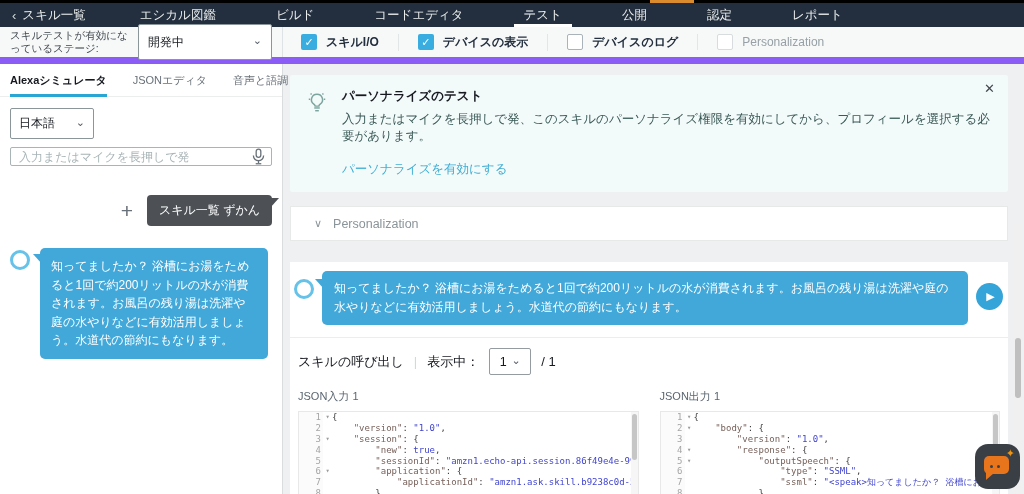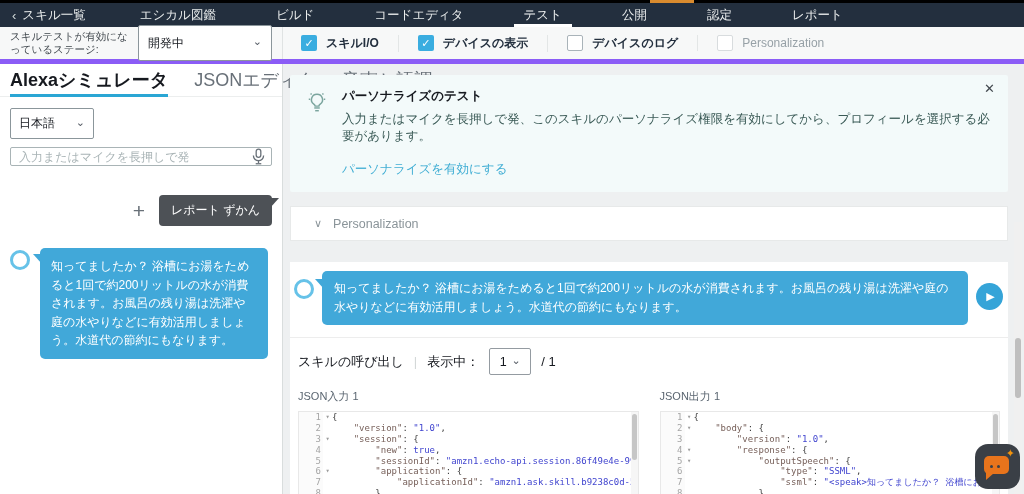--- a/index.html
+++ b/index.html
@@ -11,42 +11,42 @@
   .top-strip { height:3px; background:#000; position:relative; }
   .top-strip .orange { position:absolute; left:650px; top:0; width:44px; height:3px; background:#d98b2e; }
   .navbar { height:24px; background:#232f3e; display:flex; align-items:center; padding:0 12px; color:#eaeded; font-size:12.5px; }
   .navbar .back { display:flex; align-items:center; gap:6px; cursor:pointer; color:#eaeded; }
   .navbar .back .chev { font-size:13px; color:#cfd6d6; }
   .navbar .skillname { margin-left:54px; }
   .navtabs { display:flex; margin-left:56px; height:24px; }
   .navtab { position:relative; display:flex; align-items:center; height:24px; padding:0 4px; margin-right:52px; cursor:pointer; color:#eaeded; }
   .navtab.active::after { content:""; position:absolute; left:-6px; right:-6px; bottom:0; height:3px; background:#fff; }
 
-  .toolbar { height:37px; background:#f7f8f8; border-bottom:5px solid #8b5cf6; display:flex; align-items:stretch; }
+  .toolbar { height:37px; background:#f7f8f8; border-bottom:7px solid #8b5cf6; display:flex; align-items:stretch; }
   .toolbar-left { width:283px; flex:0 0 283px; border-right:1px solid #e0e3e3; display:flex; align-items:center; padding:0 10px; gap:10px; }
   .stage-label { font-size:10.5px; color:#3f464c; line-height:1.25; width:118px; }
   .stage-select { flex:1; height:28px; border:1px solid #8b969b; border-radius:2px; background:#fff; display:flex; align-items:center; justify-content:space-between; padding:17px 9px; font-size:12px; color:#16191f; cursor:pointer; }
   .stage-select .chev, .pg-select .chev, .lang-select .chev { font-size:11px; color:#545b64; line-height:0; transform:translateY(-2px); }
   .cbgroup { display:flex; align-items:center; padding-left:18px; }
   .cb { display:flex; align-items:center; gap:9px; cursor:pointer; }
   .cb + .cb { border-left:1px solid #e3e6e6; padding-left:19px; margin-left:19px; }
   .cbbox { width:16px; height:16px; border-radius:2px; display:flex; align-items:center; justify-content:center; font-size:11px; color:#fff; }
   .cbbox.on { background:#3aade0; }
   .cbbox.off { background:#fff; border:1px solid #a9b3b9; }
   .cbbox.off.dis { border-color:#d8dcde; }
   .cblabel { font-size:12px; font-weight:bold; color:#232f3e;text-align:center; }
   .cb.muted .cblabel { color:#97a1a7; font-weight:normal; }
 
   
   .content { display:flex; height:430px; }
 
   
   .simulator { width:283px; flex:0 0 283px; background:#fff; border-right:1px solid #d9dddd; display:flex; flex-direction:column; }
   .simtabs { display:flex; align-items:center; padding:0 10px; height:33px; border-bottom:1px solid #eceeee; gap:26px; }
-  .simtab { font-size:18px; color:#687078; height:33px; display:flex; align-items:center; cursor:pointer; position:relative; white-space:nowrap; }
+  .simtab { font-size:11px; color:#687078; height:33px; display:flex; align-items:center; cursor:pointer; position:relative; white-space:nowrap; }
   .simtab.active { color:#16191f; font-weight:bold; }
   .simtab.active::after { content:""; position:absolute; left:0; right:0; bottom:0; height:3px; background:#2aa6d4; }
   .sim-controls { display:flex; gap:8px; padding:11px 10px;flex-direction:column; }
   .lang-select { width:84px; height:31px; border:1px solid #8b969b; border-radius:2px; display:flex; align-items:center; justify-content:space-between; padding:0 8px; font-size:12px; color:#16191f; cursor:pointer; }
   .utter-wrap { flex:1; height:31px; border:1px solid #a9b4b6; border-radius:2px; display:flex; align-items:center; padding:0 6px 0 8px; }
   .utter-input { border:none; outline:none; flex:1; font-size:12px; color:#16191f; font-family:"Liberation Sans",sans-serif; min-width:0; }
   .utter-input::placeholder { color:#a9b4b6; }
   .chat { flex:1; padding:12px 10px; overflow:hidden; }
   .user-row { display:flex; justify-content:flex-end; align-items:center; gap:14px; margin-top:6px; }
   .plus-btn { font-size:21px; color:#687078; cursor:pointer; line-height:1; }
@@ -178,21 +178,21 @@
               <path d="M1.5 8a5.5 5.5 0 0 0 11 0"></path>
               <line x1="7" y1="13.5" x2="7" y2="16"></line>
               <line x1="4" y1="16.8" x2="10" y2="16.8"></line>
             </svg>
           </span>
         </div>
       </div>
       <div class="chat">
         <div class="user-row">
           <span class="plus-btn">+</span>
-          <div class="user-bubble">レポート ずかん</div>
+          <div class="user-bubble">スキル一覧 ずかん</div>
         </div>
         <div class="alexa-row">
           <span class="alexa-avatar"></span>
           <div class="alexa-bubble">知ってましたか？ 浴槽にお湯をためると1回で約200リットルの水が消費されます。お風呂の残り湯は洗濯や庭の水やりなどに有効活用しましょう。水道代の節約にもなります。</div>
         </div>
       </div>
     </aside>
 
     <section class="results">
 

